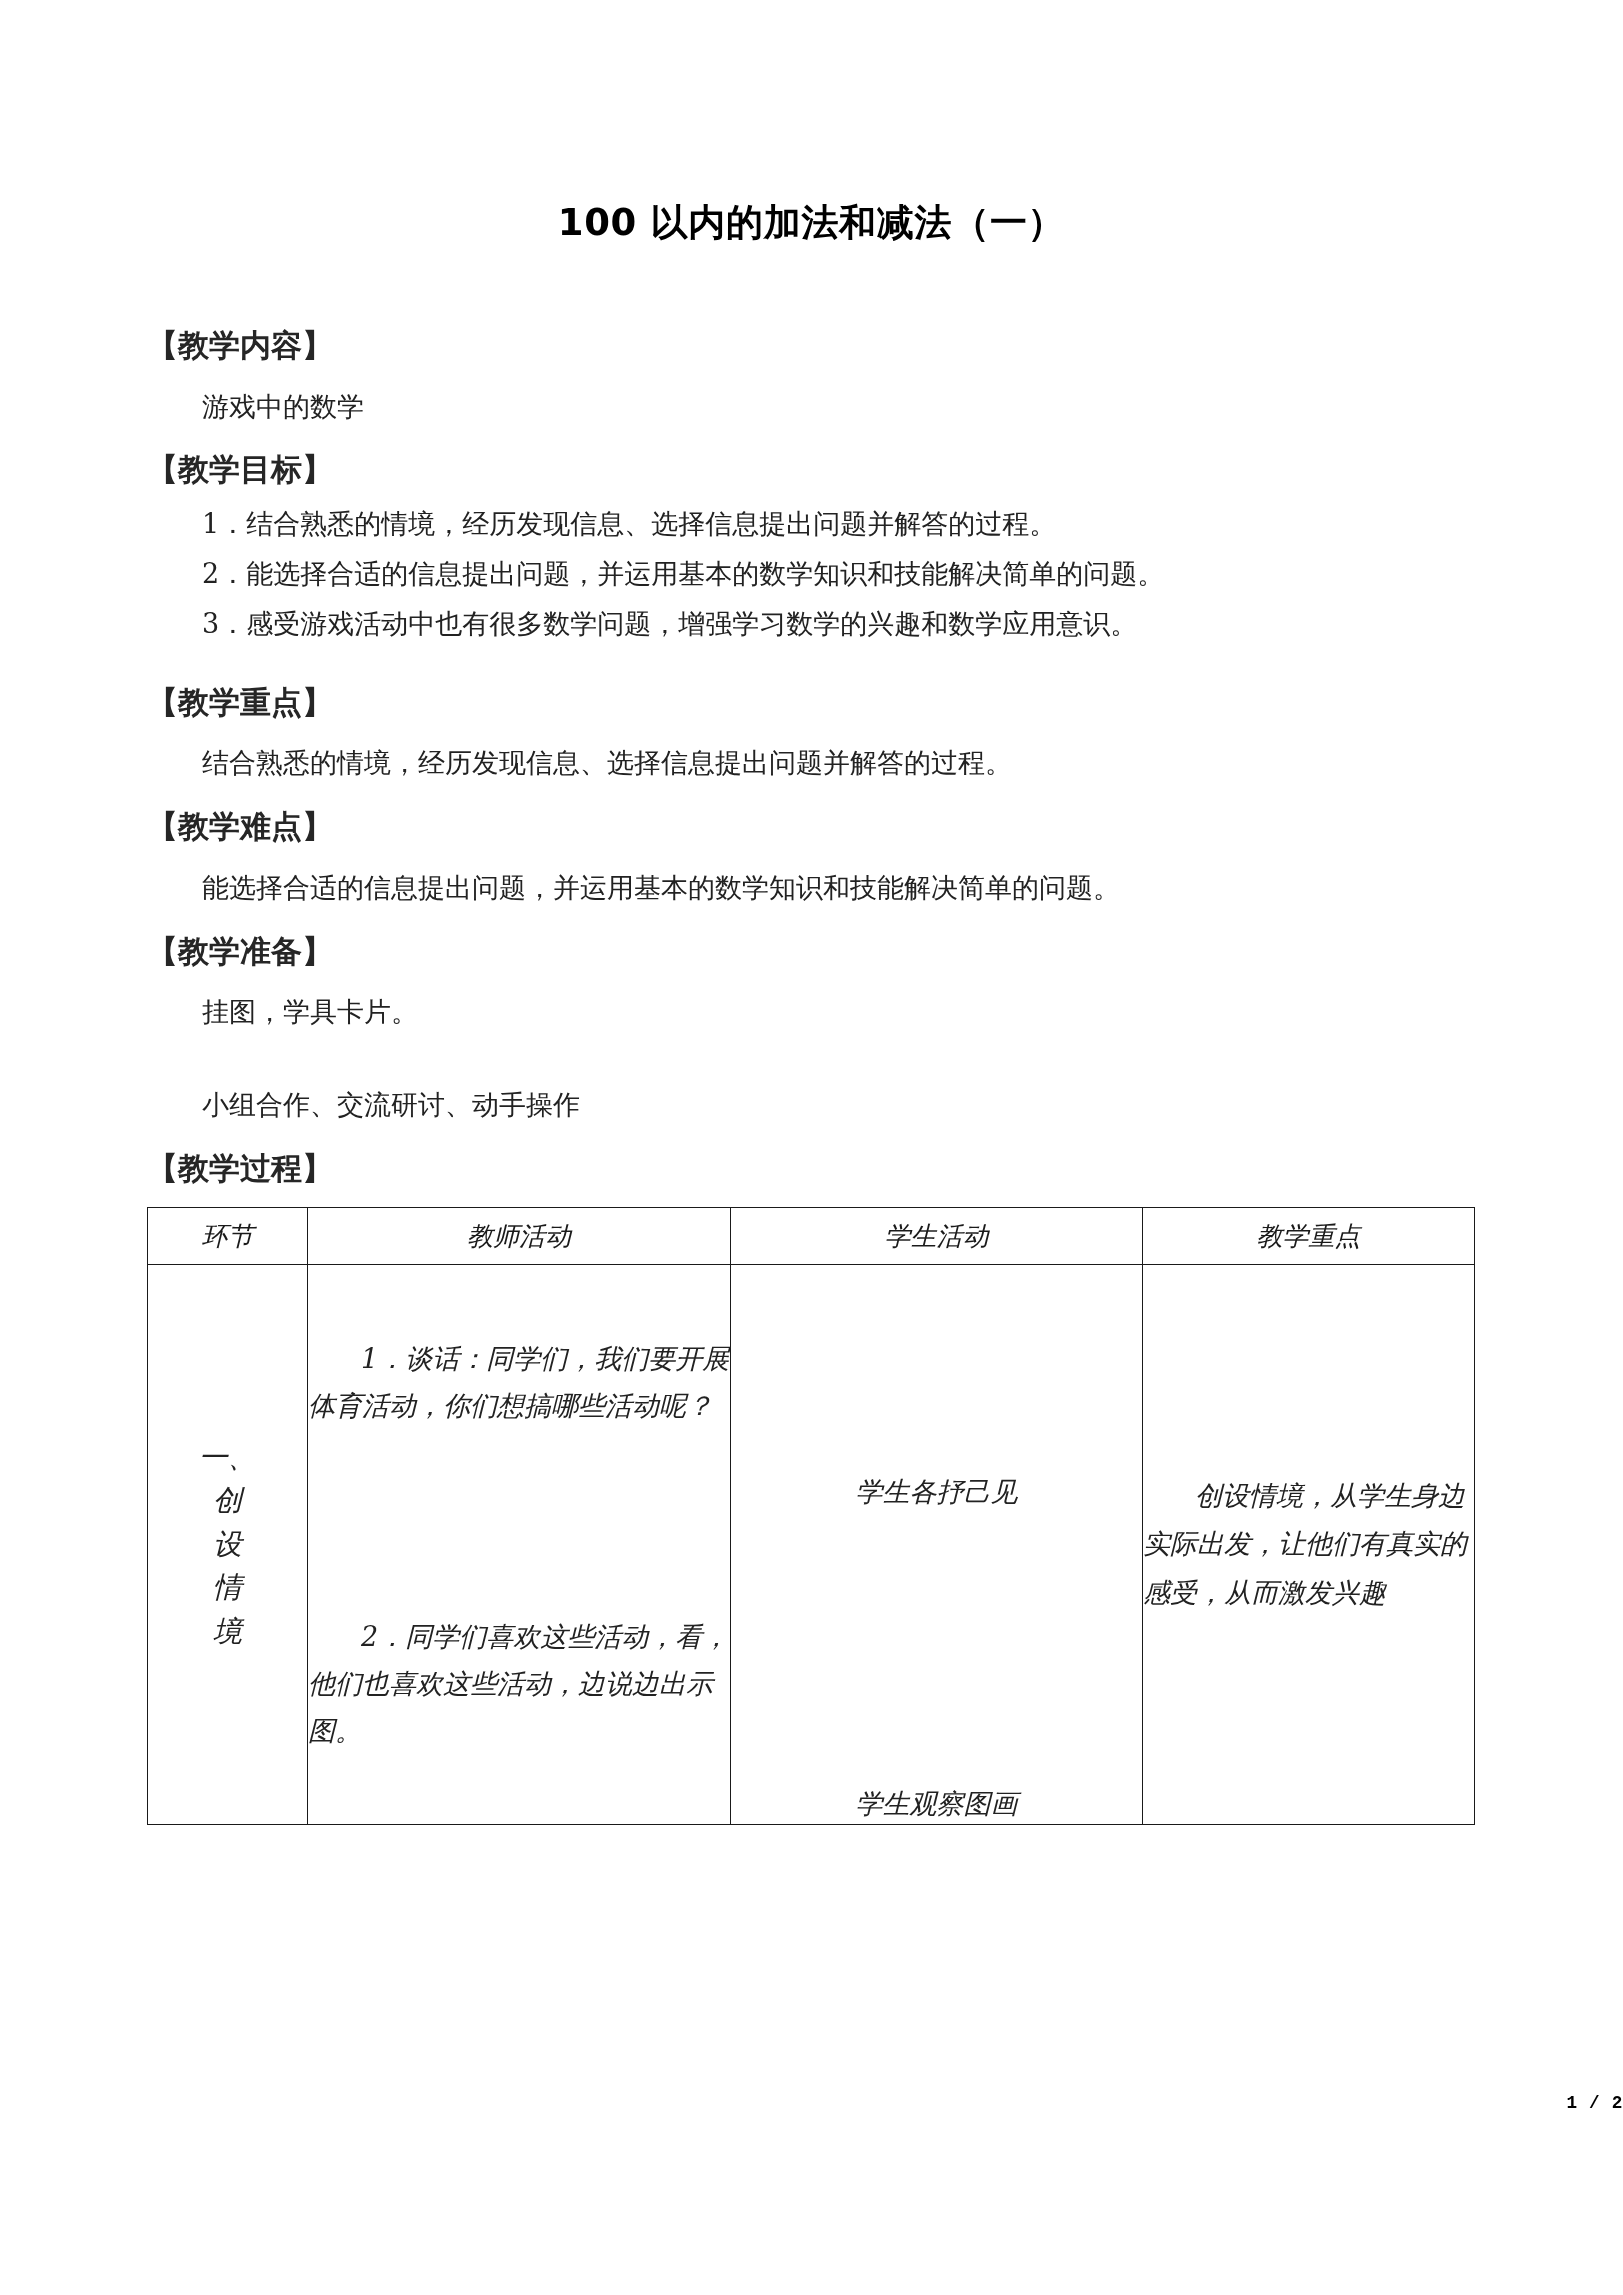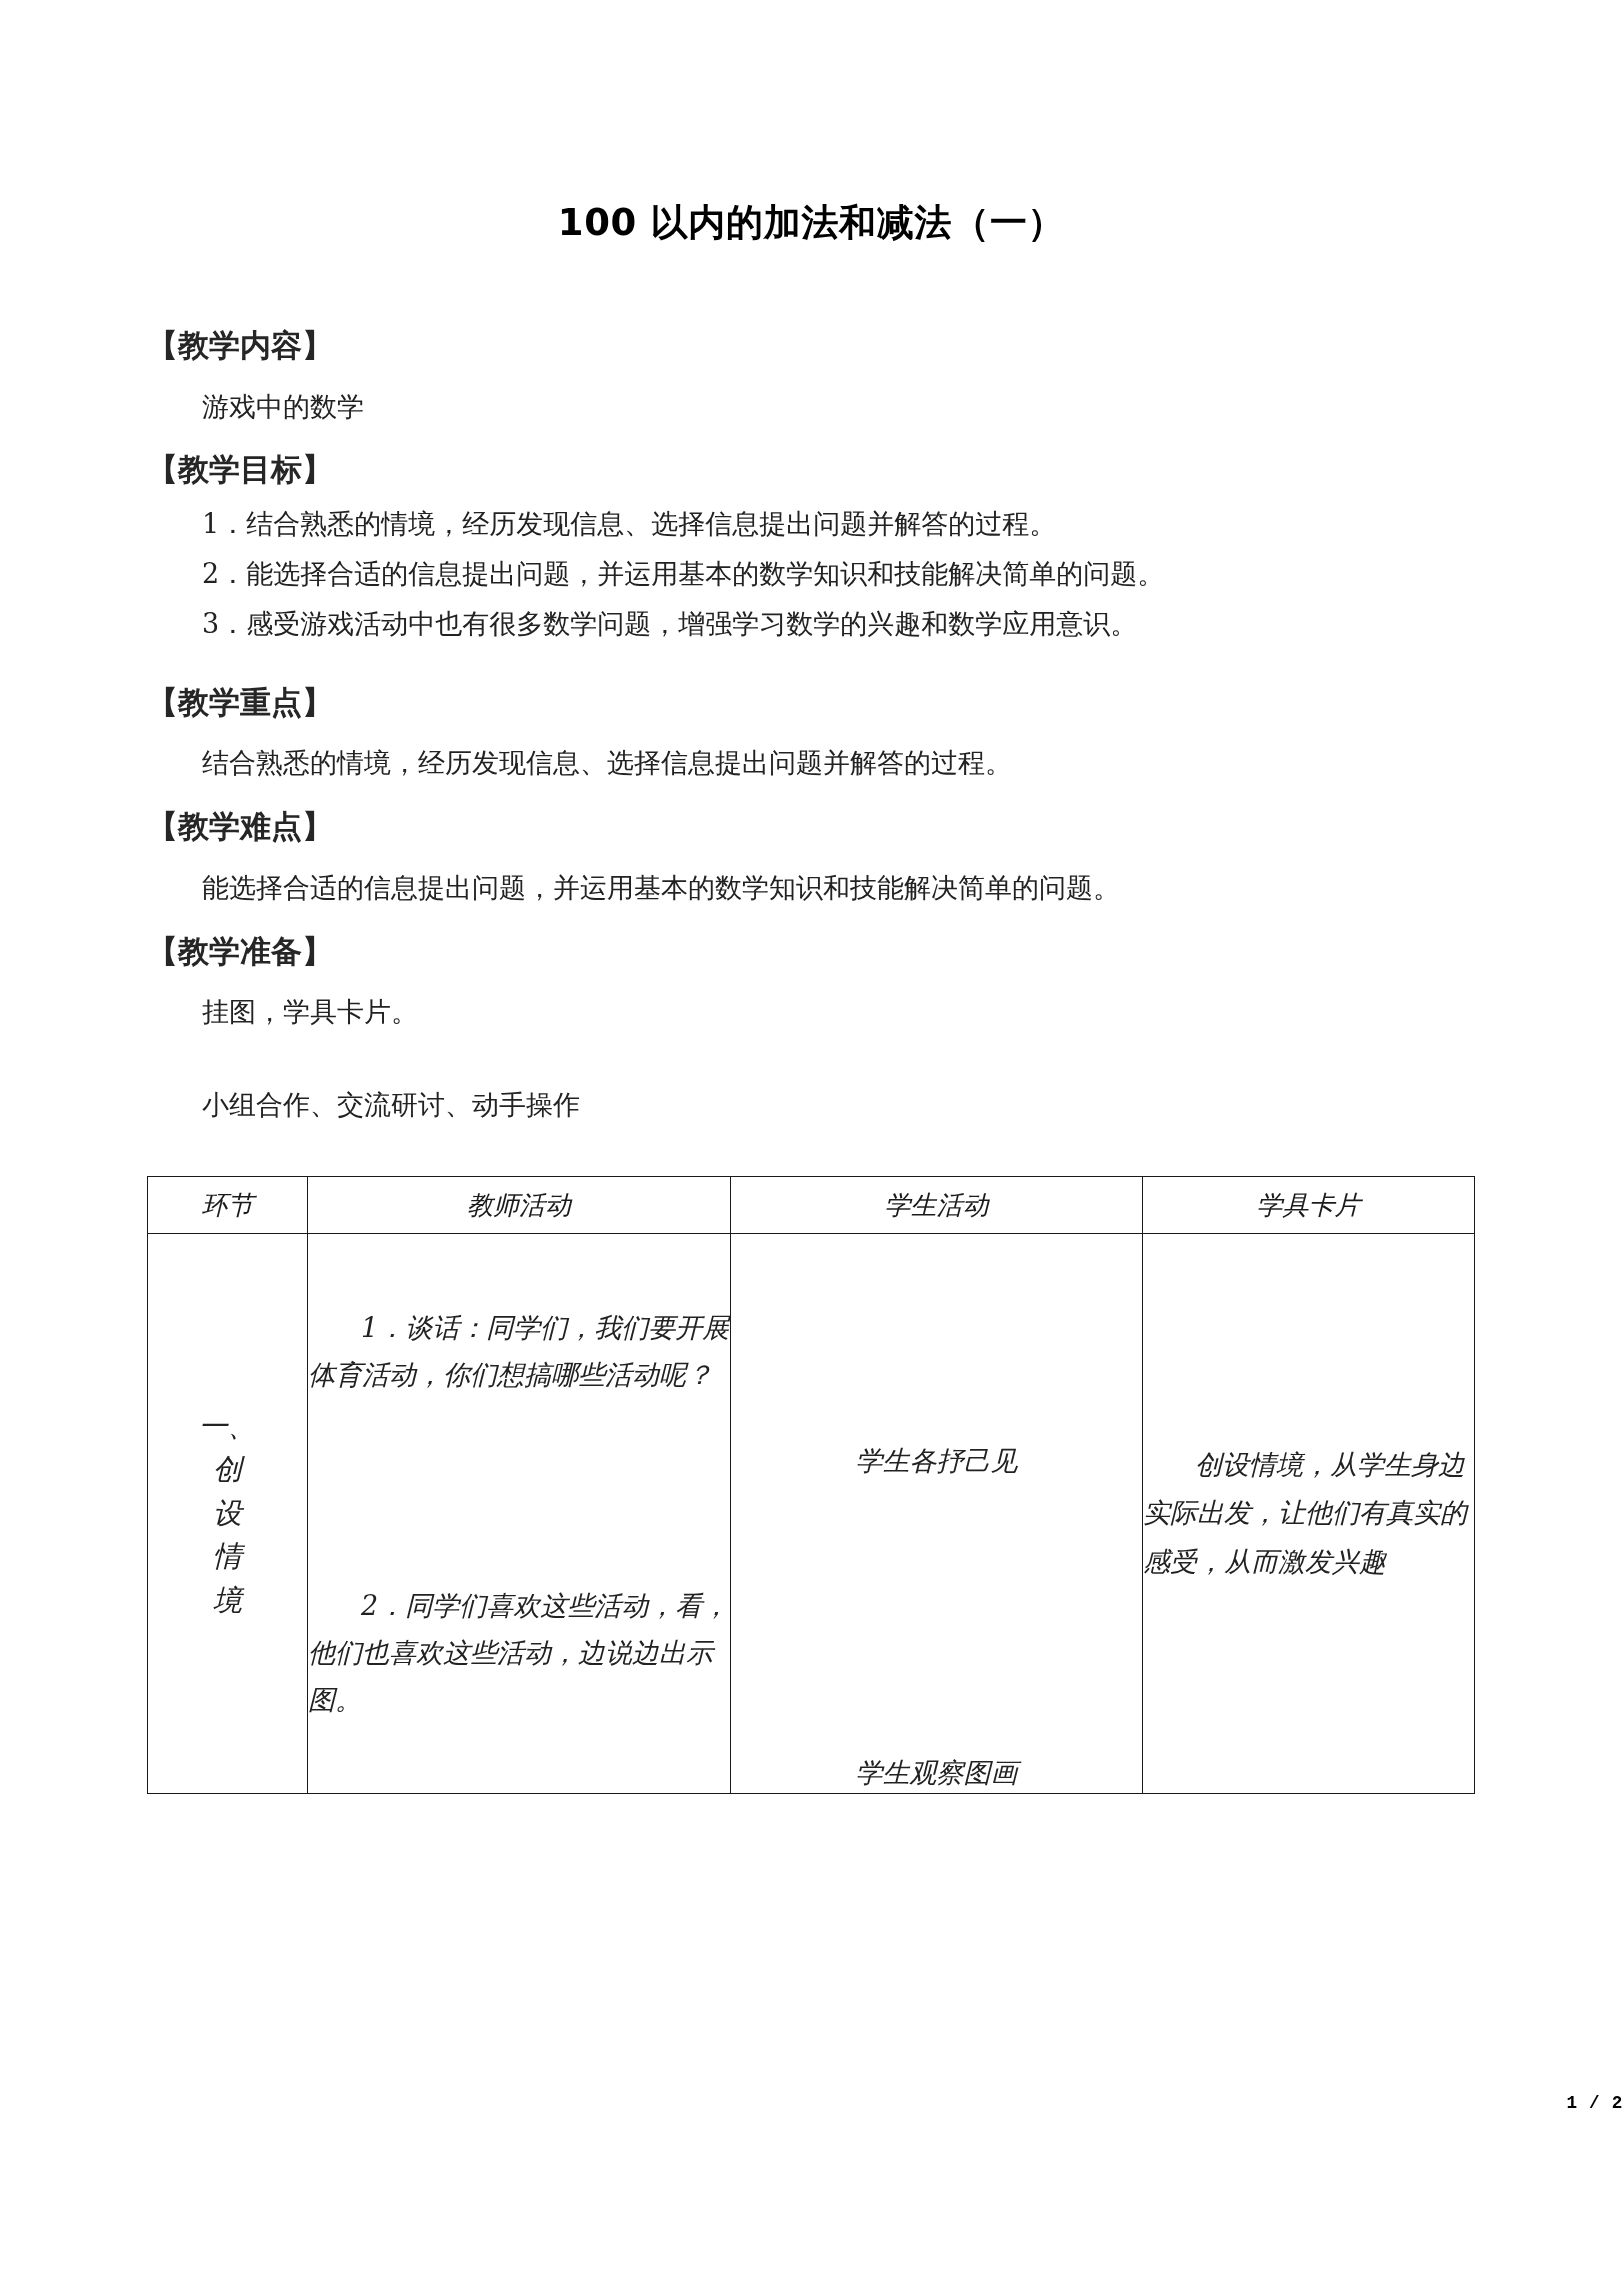--- a/index.html
+++ b/index.html
@@ -202,34 +202,35 @@
 
     <div class="section-head">【教学准备】</div>
     <div class="gap-head-to-body"></div>
     <p class="body-para">挂图，学具卡片。</p>
     <div class="gap-body-to-head"></div>
 
     <div class="gap-head-to-body"></div>
     <p class="body-para">小组合作、交流研讨、动手操作</p>
     <div class="gap-body-to-head"></div>
 
+    <div class="section-head">【教学过程】</div>
 
     <table class="process-table">
       <colgroup>
         <col class="col-stage">
         <col class="col-teacher">
         <col class="col-student">
         <col class="col-intent">
       </colgroup>
       <thead>
         <tr>
           <th>环节</th>
           <th>教师活动</th>
           <th>学生活动</th>
-          <th>学具卡片</th>
+          <th>教学重点</th>
         </tr>
       </thead>
       <tbody>
         <tr>
           <td class="cell-stage">
             <span class="vertical-stage">
               <span>一、</span>
               <span>创</span>
               <span>设</span>
               <span>情</span>

